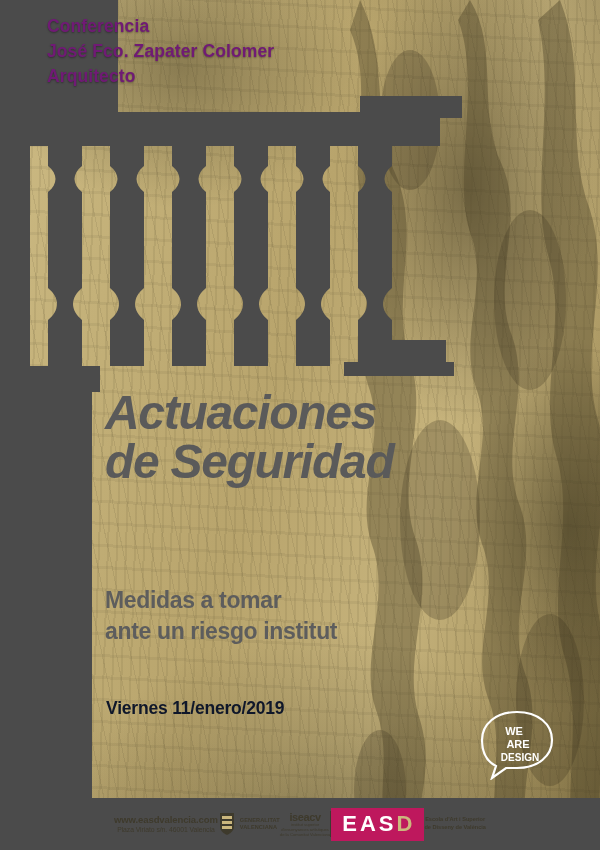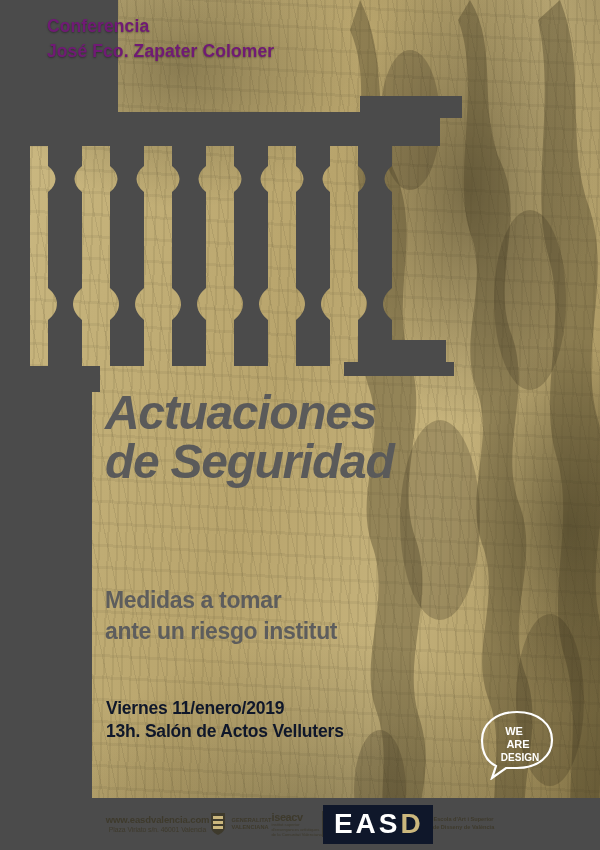--- a/index.html
+++ b/index.html
@@ -130,29 +130,29 @@
   .footer-web .addr { font-size: 6.8px; letter-spacing: -0.05px; }
 
   .footer-sep {
     width: 1px; height: 26px;
     background: rgba(50,45,30,0.55);
   }
 
   .gva-logo { display: flex; align-items: center; gap: 4px; }
   .gva-text { font-size: 5.6px; color: #3e3a2c; line-height: 1.3; font-weight: bold; letter-spacing: 0.1px; }
 
-  .iseacv { text-align: left; line-height: 1.12; }
+  .iseacv { text-align: center; line-height: 1.12; }
   .iseacv .mark { font-size: 11px; font-weight: bold; color: #3e3a2c; letter-spacing: -0.4px; }
   .iseacv .sub { font-size: 4.2px; color: #3e3a2c; letter-spacing: -0.02px; }
 
   .easd-logo {
-    background: #0f172a;
+    background: #be185d;
     color: #ffffff;
     font-weight: bold;
-    font-size: 28px;
+    font-size: 22px;
     letter-spacing: 3px;
     padding: 3px 9px 4px 11px;
     display: inline-block;
   }
   .easd-logo .d { color: #cbb77d; }
 
   .easd-sub {
     font-size: 5.6px;
     color: #3e3a2c;
     line-height: 1.35;
@@ -218,35 +218,35 @@
 
       <rect x="30" y="366" width="62" height="484"></rect>
 
       <rect x="0" y="798" width="600" height="52"></rect>
     </g>
   </svg>
 
   <div class="header">
     <div>Conferencia</div>
     <div>José Fco. Zapater Colomer</div>
+    <div>Arquitecto</div>
   </div>
 
   <div class="title-block">
     <div class="title-line">Actuaciones</div>
     <div class="title-line">de Seguridad</div>
   </div>
 
   <div class="subtitle-block">
     <div class="subtitle-line">Medidas a tomar</div>
     <div class="subtitle-line">ante un riesgo institut</div>
   </div>
 
   <div class="when-block">
     <div class="when-line">Viernes 11/enero/2019</div>
-    <div class="when-line">13h. Salón de Actos Velluters</div>
   </div>
 
   <svg class="wearedesign" viewBox="0 0 78 70">
     <path d="M39,2 C60,2 74,14 74,30 C74,46 60,58 39,58 L28,58 L14,68 L18,56 C8,51 4,41 4,30 C4,14 18,2 39,2 Z" fill="none" stroke="#ffffff" stroke-width="2.2"></path>
     <text x="36" y="25" font-family="Liberation Sans, sans-serif" font-size="11" font-weight="bold" fill="#ffffff" text-anchor="middle">WE</text>
     <text x="40" y="38" font-family="Liberation Sans, sans-serif" font-size="11" font-weight="bold" fill="#ffffff" text-anchor="middle">ARE</text>
     <text x="42" y="51" font-family="Liberation Sans, sans-serif" font-size="10" font-weight="bold" fill="#ffffff" text-anchor="middle">DESIGN</text>
   </svg>
 
   <div class="footer">

